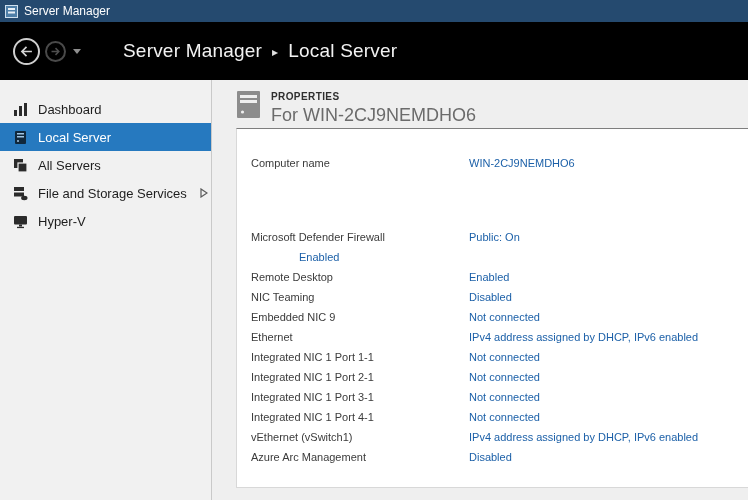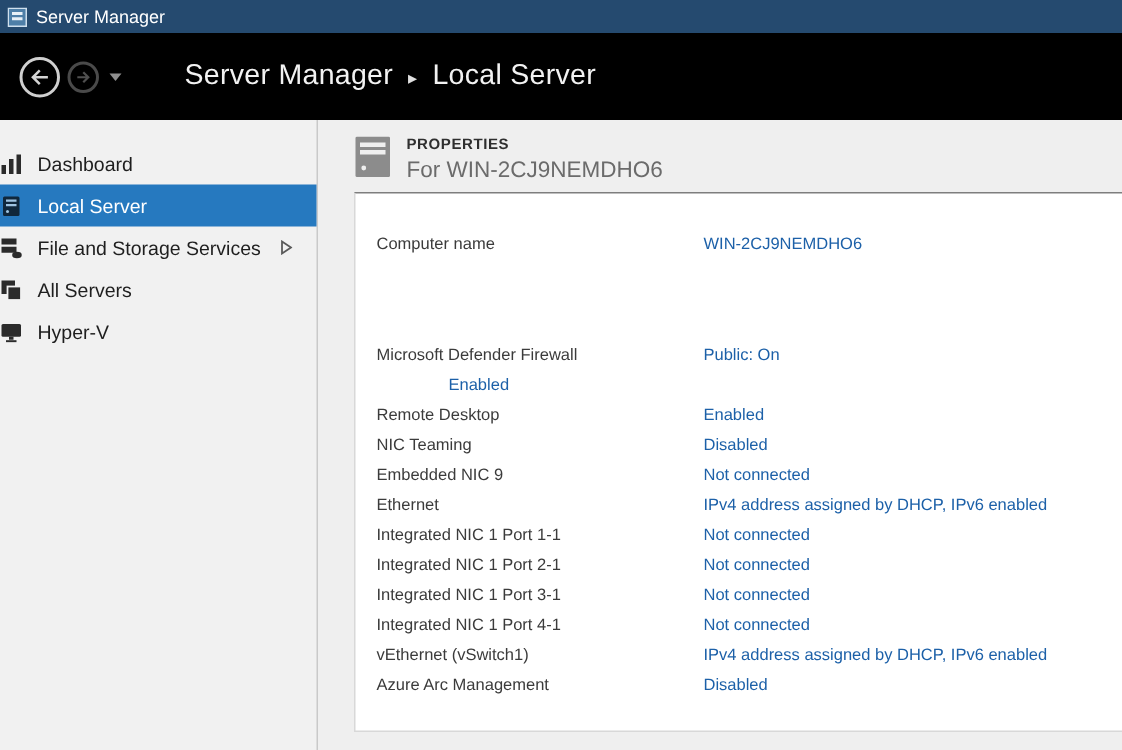--- a/index.html
+++ b/index.html
@@ -25,33 +25,33 @@
   .nav-caret{width:0;height:0;border-left:4px solid transparent;border-right:4px solid transparent;border-top:5px solid #8F8F8F;margin-left:7px;flex:0 0 auto;}
   .breadcrumb{margin-left:42px;display:flex;align-items:center;color:#F2F2F2;font-size:19px;letter-spacing:0.2px;white-space:nowrap;}
   .crumb-root{cursor:pointer;}
   .crumb-sep{font-size:12px;margin:2px 10px 0 10px;color:#E0E0E0;}
 
   
   .bodyarea{flex:1;display:flex;min-height:0;}
 
   
   .sidebar{width:212px;background:#F1F1F1;border-right:1px solid #C9C9C9;padding-top:15px;flex:0 0 auto;}
-  .side-item{height:28px;display:flex;align-items:center;gap:10px;font-size:13px;color:#1E1E1E;cursor:pointer;}
+  .side-item{height:28px;display:flex;align-items:center;padding-left:13px;gap:10px;font-size:13px;color:#1E1E1E;cursor:pointer;}
   .side-item.selected{background:var(--c-selected);color:#FFFFFF;}
   .side-icon{width:15px;height:15px;flex:0 0 auto;display:flex;}
   .side-icon svg{fill:#2B2B2B;}
   .side-item.selected .side-icon svg{fill:#10273B;}
   .side-expander{margin-left:3px;display:flex;}
 
   
   .content{flex:1;position:relative;background:#EFEFEF;min-width:0;}
   .props-header{position:absolute;left:24px;top:11px;display:flex;gap:10px;}
   .props-icon{display:flex;}
   .props-title{font-size:10px;font-weight:bold;color:#2F2F2F;letter-spacing:0.4px;}
-  .props-subtitle{font-size:15px;color:#6B6B6B;margin-top:3px;}
+  .props-subtitle{font-size:18px;color:#6B6B6B;margin-top:3px;}
 
   .props-panel{position:absolute;left:24px;right:0;top:48px;bottom:12px;background:#FFFFFF;border-top:1px solid #7E7E7E;border-left:1px solid #D8D8D8;border-bottom:1px solid #D8D8D8;padding:20px 0 0 14px;overflow:hidden;}
   .prop-row{height:20px;display:flex;align-items:flex-end;font-size:11px;}
   .prop-label{width:170px;color:#3B3B3B;flex:0 0 auto;}
   .prop-value{color:var(--c-link);text-decoration:none;cursor:pointer;white-space:nowrap;margin-left:48px;}
   .prop-spacer{height:54px;}
 </style>
 </head>
 <body>
 
@@ -107,40 +107,40 @@
               <rect x="4" y="3" width="7" height="1.5" fill="#9FC4E2"></rect>
               <rect x="4" y="6" width="7" height="1.5" fill="#9FC4E2"></rect>
               <circle cx="5" cy="11" r="1" fill="#9FC4E2"></circle>
             </svg>
         </span>
         <span class="side-label">Local Server</span>
       </div>
       <div class="side-item">
         <span class="side-icon">
           <svg width="15" height="15" viewBox="0 0 15 15">
+              <rect x="1" y="1" width="9" height="9"></rect>
+              <rect x="5" y="5" width="9" height="9" stroke="#F1F1F1" stroke-width="1.2"></rect>
+            </svg>
+        </span>
+        <span class="side-label">All Servers</span>
+      </div>
+      <div class="side-item">
+        <span class="side-icon">
+          <svg width="15" height="15" viewBox="0 0 15 15">
               <rect x="1" y="1" width="10" height="4"></rect>
               <rect x="1" y="6.5" width="10" height="4"></rect>
               <ellipse cx="11.3" cy="12" rx="3.2" ry="2.2"></ellipse>
             </svg>
         </span>
         <span class="side-label">File and Storage Services</span>
         <span class="side-expander">
           <svg width="8" height="10" viewBox="0 0 8 10">
               <path d="M1 1 L7 5 L1 9 Z" fill="none" stroke="#5A5A5A" stroke-width="1.2"></path>
             </svg>
         </span>
-      </div>
-      <div class="side-item">
-        <span class="side-icon">
-          <svg width="15" height="15" viewBox="0 0 15 15">
-              <rect x="1" y="1" width="9" height="9"></rect>
-              <rect x="5" y="5" width="9" height="9" stroke="#F1F1F1" stroke-width="1.2"></rect>
-            </svg>
-        </span>
-        <span class="side-label">All Servers</span>
       </div>
       <div class="side-item">
         <span class="side-icon">
           <svg width="15" height="15" viewBox="0 0 15 15">
               <rect x="1" y="2" width="13" height="8.5" rx="1"></rect>
               <rect x="6" y="10.5" width="3" height="2"></rect>
               <rect x="4" y="12.8" width="7" height="1.3"></rect>
             </svg>
         </span>
         <span class="side-label">Hyper-V</span>

